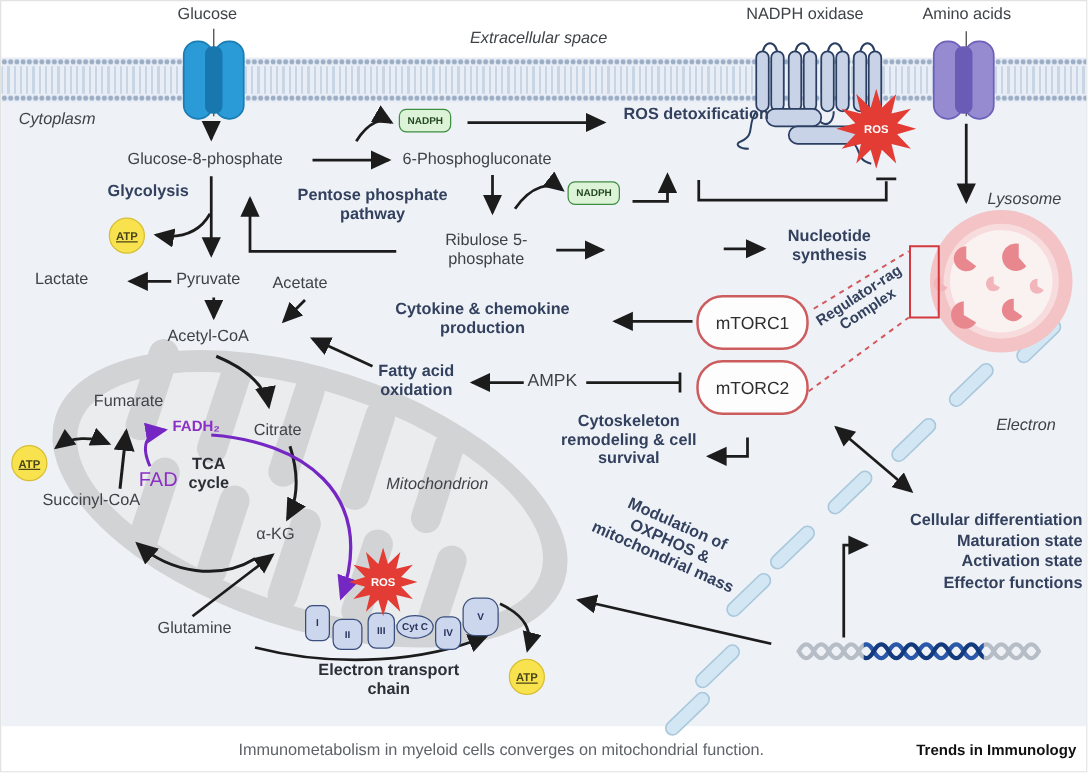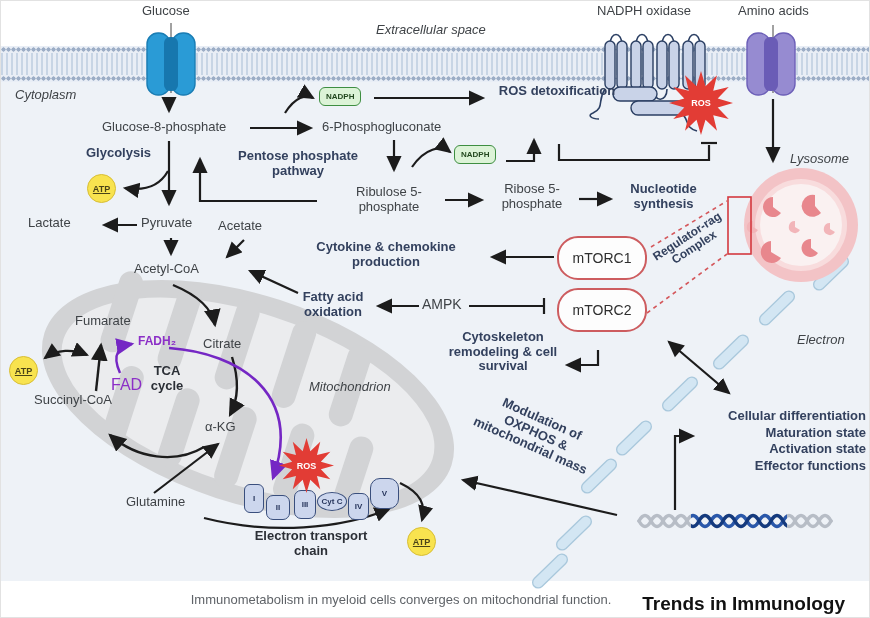--- a/index.html
+++ b/index.html
@@ -31,21 +31,21 @@
   .star{position:absolute;background:#e23c35;color:#fff;font-size:9px;font-weight:bold;
         display:flex;align-items:center;justify-content:center;
         clip-path:polygon(50% 0%,57% 23.9%,75% 6.7%,69.1% 30.9%,93.3% 25%,76.1% 43%,100% 50%,
         76.1% 57%,93.3% 75%,69.1% 69.1%,75% 93.3%,57% 76.1%,50% 100%,43% 76.1%,25% 93.3%,
         30.9% 69.1%,6.7% 75%,23.9% 57%,0% 50%,23.9% 43%,6.7% 25%,30.9% 30.9%,25% 6.7%,43% 23.9%);}
   .cx{position:absolute;background:#ccd6ed;border:1.4px solid #3a4f7d;color:#27355c;
       font-size:8px;font-weight:bold;display:flex;align-items:center;justify-content:center;}
   .purple{color:#8c2fc7;}
   .caption{position:absolute;left:100px;top:591px;width:600px;text-align:center;
            font-size:13px;color:#5f6368;}
-  .journal{position:absolute;right:24px;top:592px;font-size:19px;font-weight:bold;color:#111;margin-left:32px;}
+  .journal{position:absolute;right:8px;top:592px;font-size:12px;font-weight:bold;color:#111;margin-left:32px;}
 </style>
 </head>
 <body>
 
 <div id="stage">
 
   <div class="cellbg"></div>
   <div class="membrane"></div>
 
   <svg class="overlay" width="870" height="618" viewBox="0 0 870 618">
@@ -234,21 +234,20 @@
   <div class="lbl" style="left:737px;top:3px;">Amino acids</div>
   <div class="lbl it" style="left:14px;top:87px;">Cytoplasm</div>
 
   <div class="lbl" style="left:101px;top:119px;">Glucose-8-phosphate</div>
   <div class="lbl" style="left:321px;top:119px;">6-Phosphogluconate</div>
   <div class="nadph" style="left:318px;top:86px;">NADPH</div>
   <div class="lbl bold ctr" style="left:496px;top:83px;width:120px;">ROS detoxification</div>
   <div class="lbl bold" style="left:85px;top:145px;">Glycolysis</div>
   <div class="lbl bold ctr" style="left:227px;top:148px;width:140px;">Pentose phosphate pathway</div>
   <div class="lbl ctr" style="left:345px;top:184px;width:86px;">Ribulose 5-phosphate</div>
-  <div class="lbl ctr" style="left:490px;top:181px;width:82px;">Ribose 5-phosphate</div>
   <div class="lbl bold ctr" style="left:615px;top:181px;width:95px;">Nucleotide synthesis</div>
   <div class="nadph" style="left:453px;top:144px;">NADPH</div>
   <div class="lbl it" style="left:789px;top:151px;">Lysosome</div>
 
   <div class="lbl" style="left:27px;top:215px;">Lactate</div>
   <div class="lbl" style="left:140px;top:215px;">Pyruvate</div>
   <div class="lbl" style="left:217px;top:218px;">Acetate</div>
   <div class="lbl" style="left:133px;top:261px;">Acetyl-CoA</div>
   <div class="lbl bold ctr" style="left:305px;top:239px;width:160px;">Cytokine &amp; chemokine production</div>
   <div class="mtorc" style="left:556px;top:235px;">mTORC1</div>

